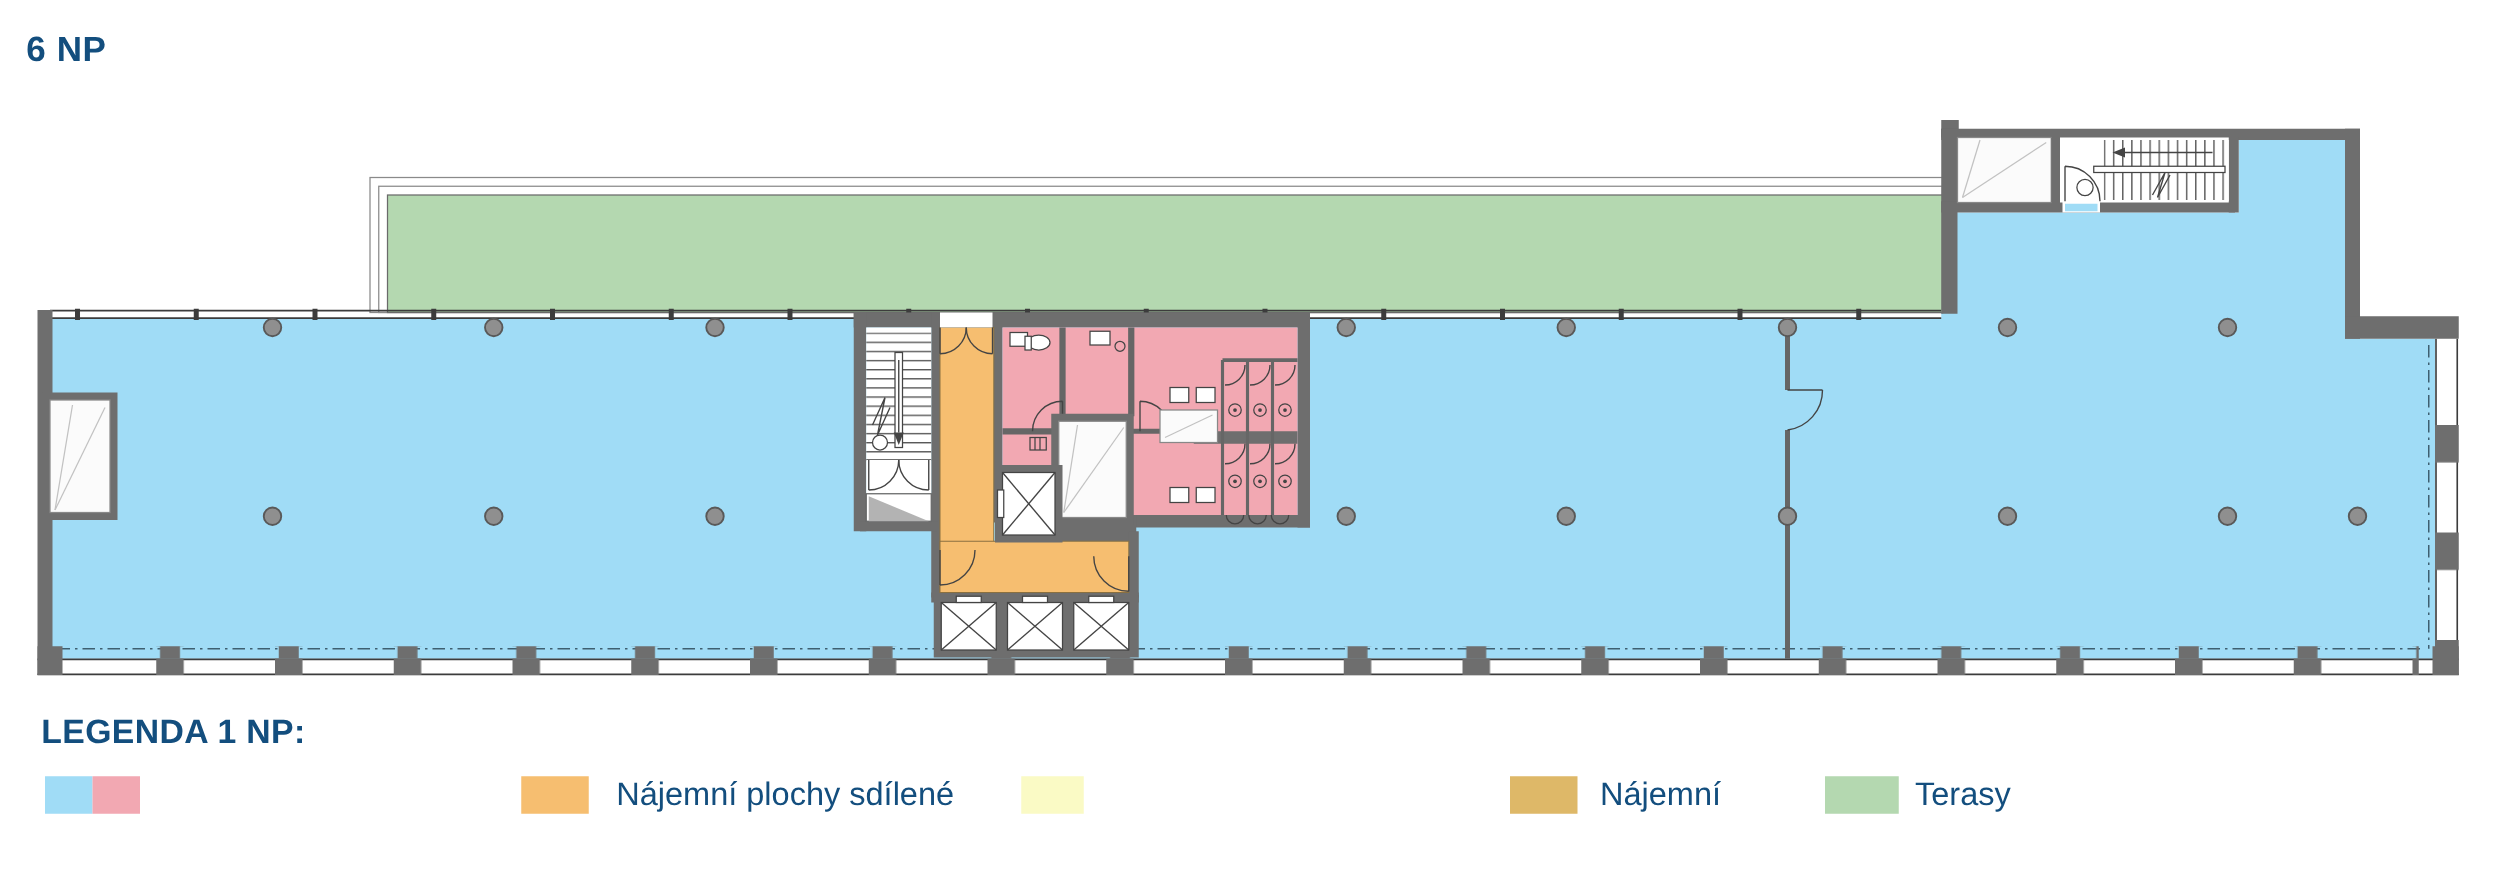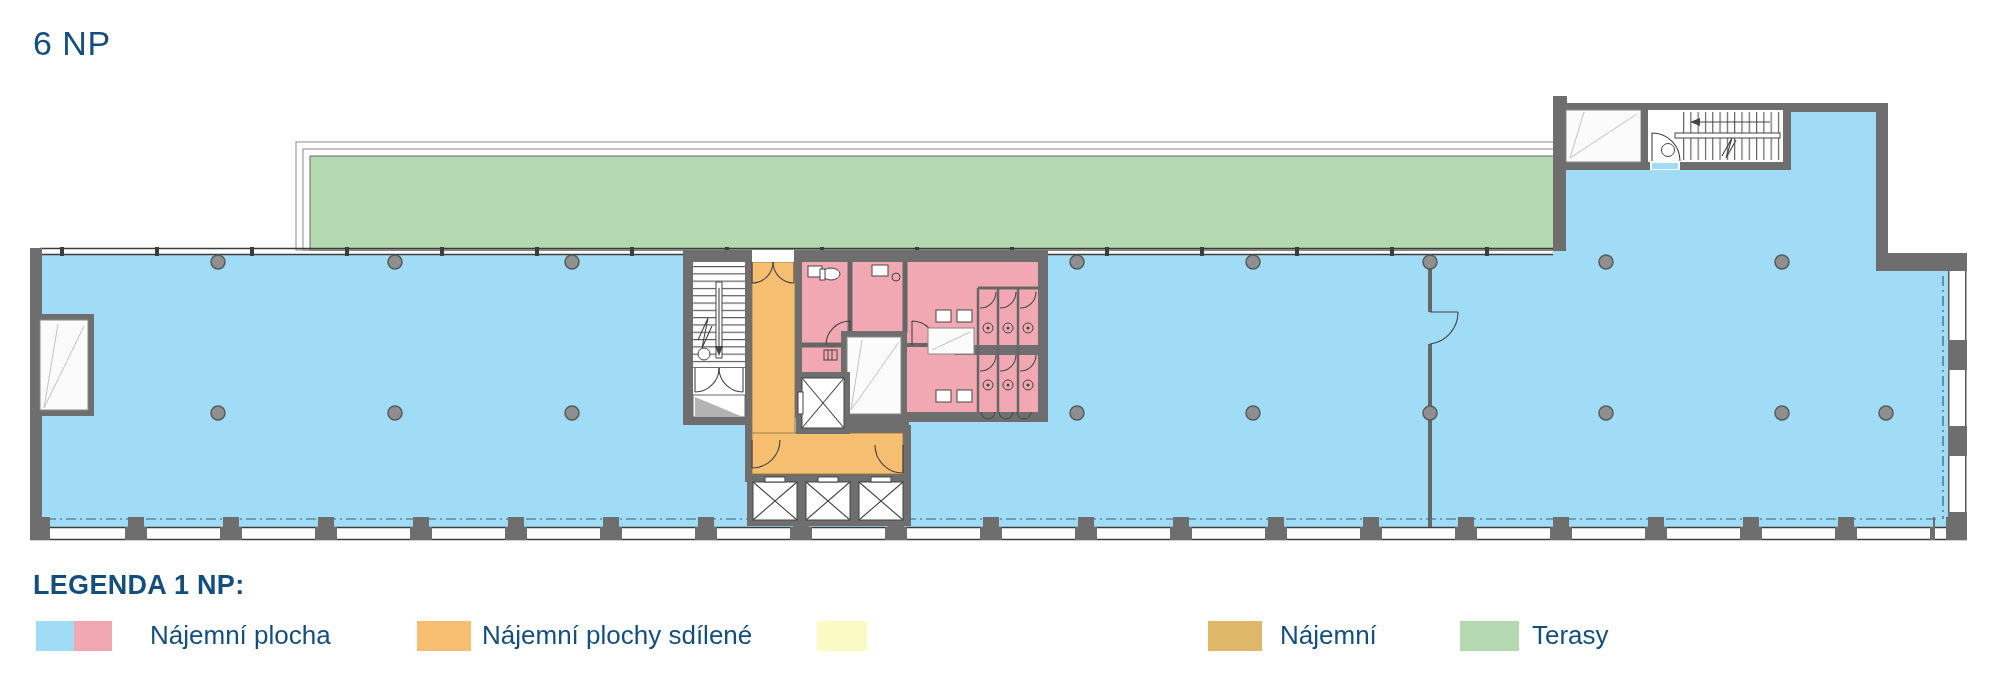--- a/index.html
+++ b/index.html
@@ -1,34 +1,34 @@
 <!DOCTYPE html>
 <html style="--c-rental_blue: #A0DCF6; --c-rental_pink: #F2A8B2; --c-shared_orange: #F6BE70; --c-common_yellow: #FAFAC5; --c-bike_tan: #DEB868; --c-terrace_green: #B4D8B0; --c-wall_gray: #6E6E6E; --c-line_dark: #3C3C3C; --c-dash_line: #3E5F70; --c-text_blue: #134E7E;"><head>
 <meta charset="utf-8">
 <style>
   html,body{margin:0;padding:0}
   body{
     width:2000px;height:698px;background:#ffffff;position:relative;
     font-family:"Liberation Sans", sans-serif;overflow:hidden;
   }
   .page-title{
-    position:absolute;left:33px;top:24px;font-size:34px;font-weight:normal;
+    position:absolute;left:21px;top:24px;font-size:28px;font-weight:bold;
     color:var(--c-text_blue,#134E7E);letter-spacing:.5px;
   }
   .plan-svg{position:absolute;left:0;top:0;width:2000px;height:698px}
   .legend-heading{
     position:absolute;left:33px;top:570px;font-size:27px;font-weight:bold;
     color:var(--c-text_blue,#134E7E);letter-spacing:.3px;
   }
   .legend-item{position:absolute;top:620px;display:flex;align-items:center;height:31px}
   .legend-label{font-size:26px;color:var(--c-text_blue,#134E7E);white-space:nowrap}
   .sw{height:30px;display:flex}
   .sw div{height:30px}
   .li1{left:36px}.li1 .legend-label{margin-left:38px}
-  .li2{left:417px}.li2 .legend-label{margin-left:11px}
+  .li2{left:417px}.li2 .legend-label{margin-left:22px}
   .li3{left:817px}.li3 .legend-label{margin-left:17px}
   .li4{left:1208px}.li4 .legend-label{margin-left:18px}
   .li5{left:1460px}.li5 .legend-label{margin-left:13px}
   .swBlue{background:var(--c-rental_blue,#A0DCF6);width:38px}
   .swPink{background:var(--c-rental_pink,#F2A8B2);width:38px}
   .swOrange{background:var(--c-shared_orange,#F6BE70);width:54px}
   .swYellow{background:var(--c-common_yellow,#FAFAC5);width:50px}
   .swTan{background:var(--c-bike_tan,#DEB868);width:54px}
   .swGreen{background:var(--c-terrace_green,#B4D8B0);width:59px}
   
@@ -297,21 +297,20 @@
   </g>
 </svg>
 
 <div class="legend-heading">LEGENDA 1 NP:</div>
 
 <div class="legend-item li1">
   <div class="sw">
     <div class="swBlue"></div>
     <div class="swPink"></div>
   </div>
-  <span class="legend-label">Nájemní plocha</span>
 </div>
 
 <div class="legend-item li2">
   <div class="sw">
       <div class="swOrange"></div>
     </div>
   <span class="legend-label">Nájemní plochy sdílené</span>
 </div>
 
 <div class="legend-item li3">

